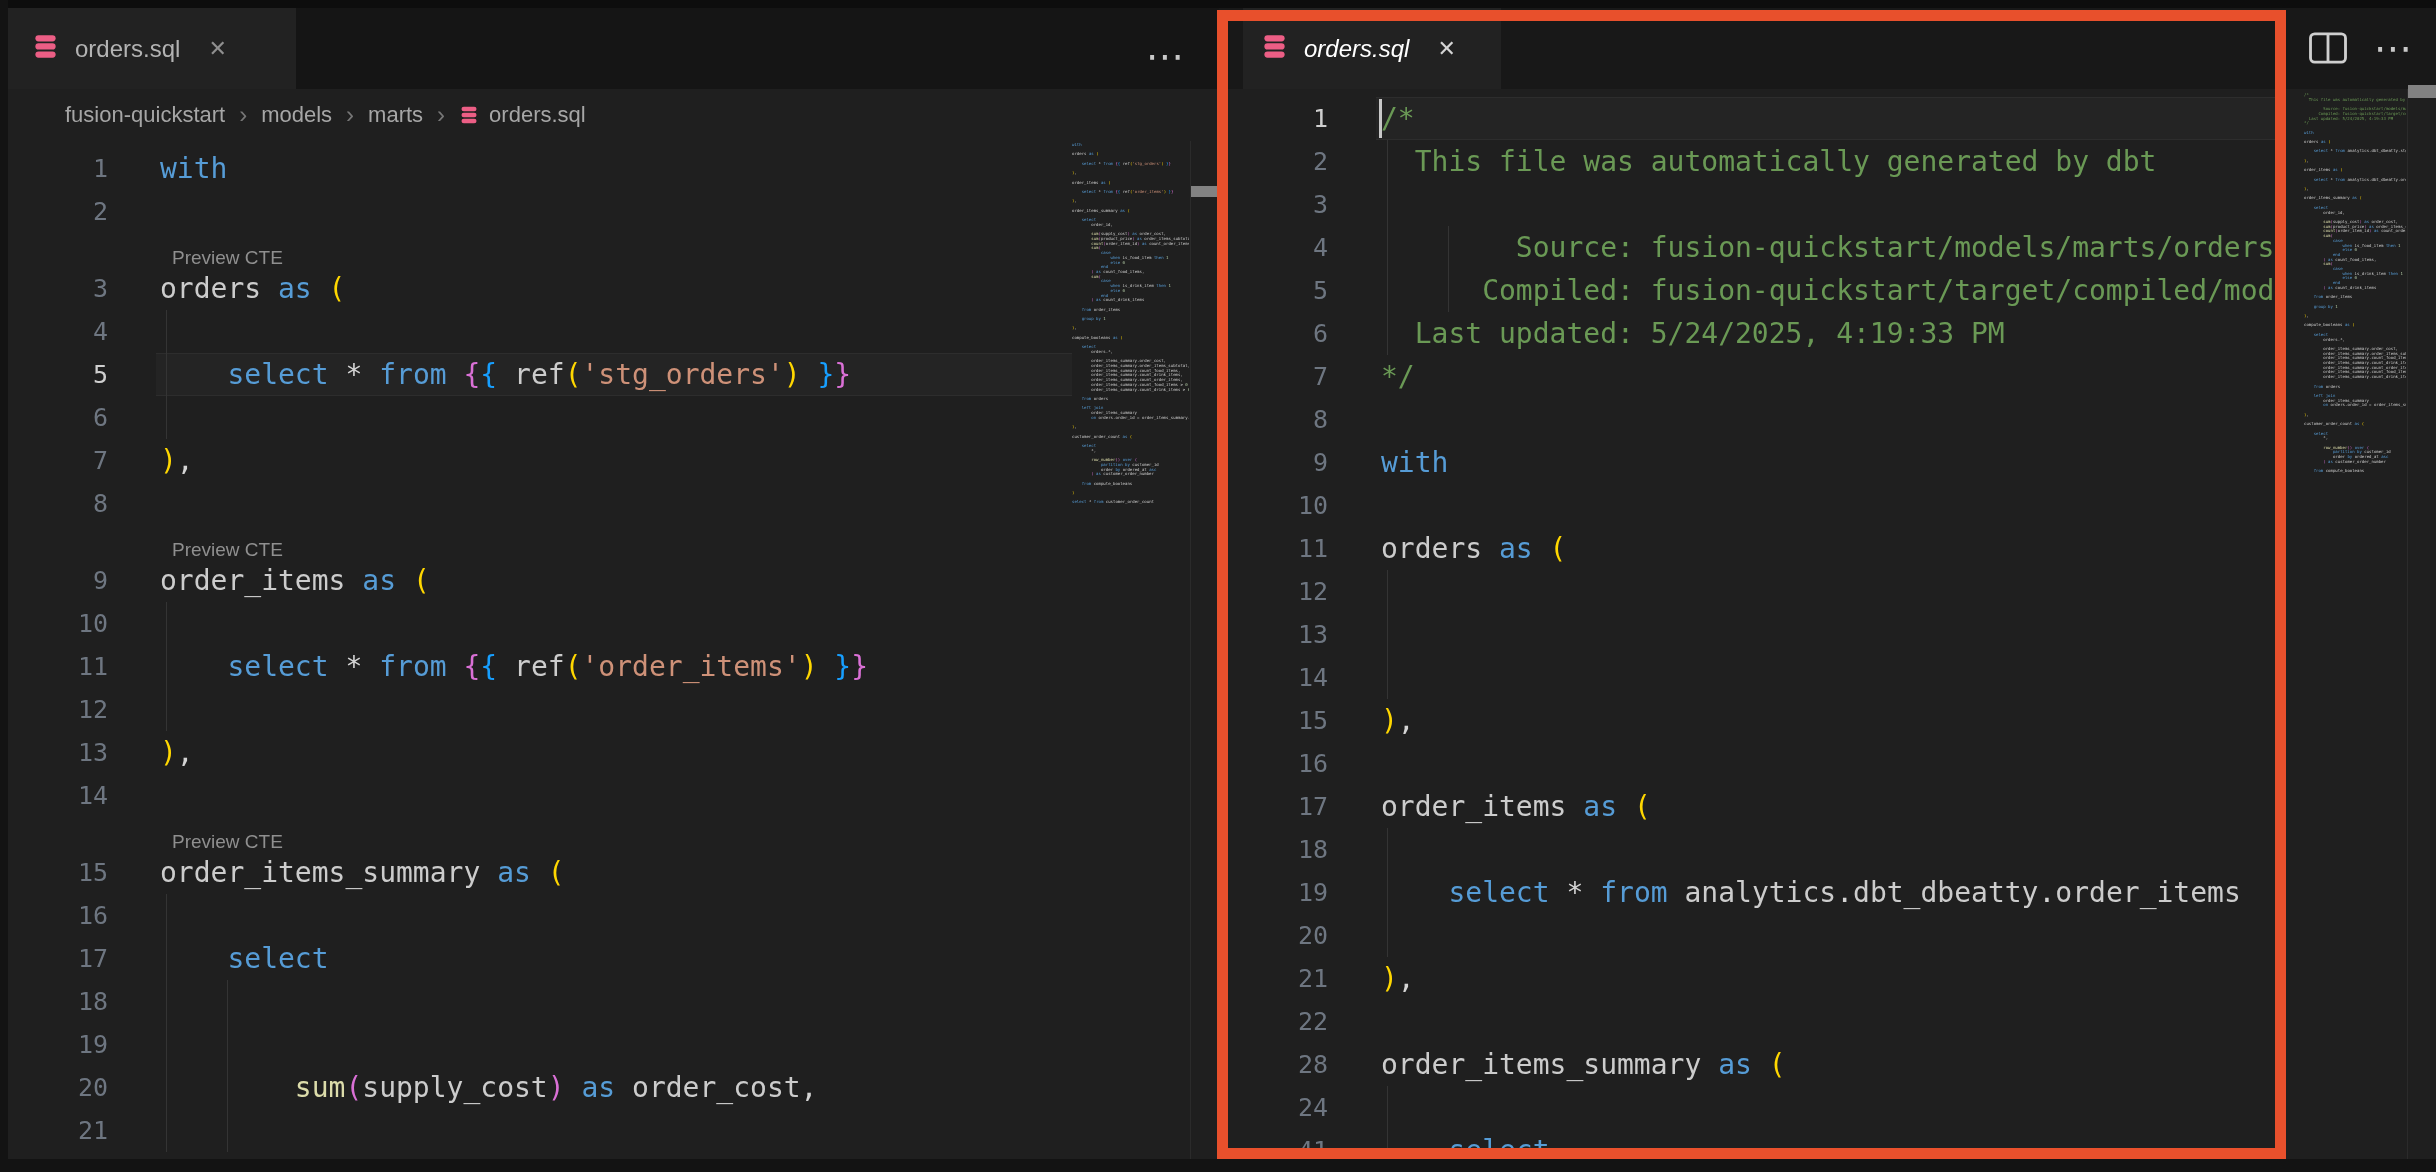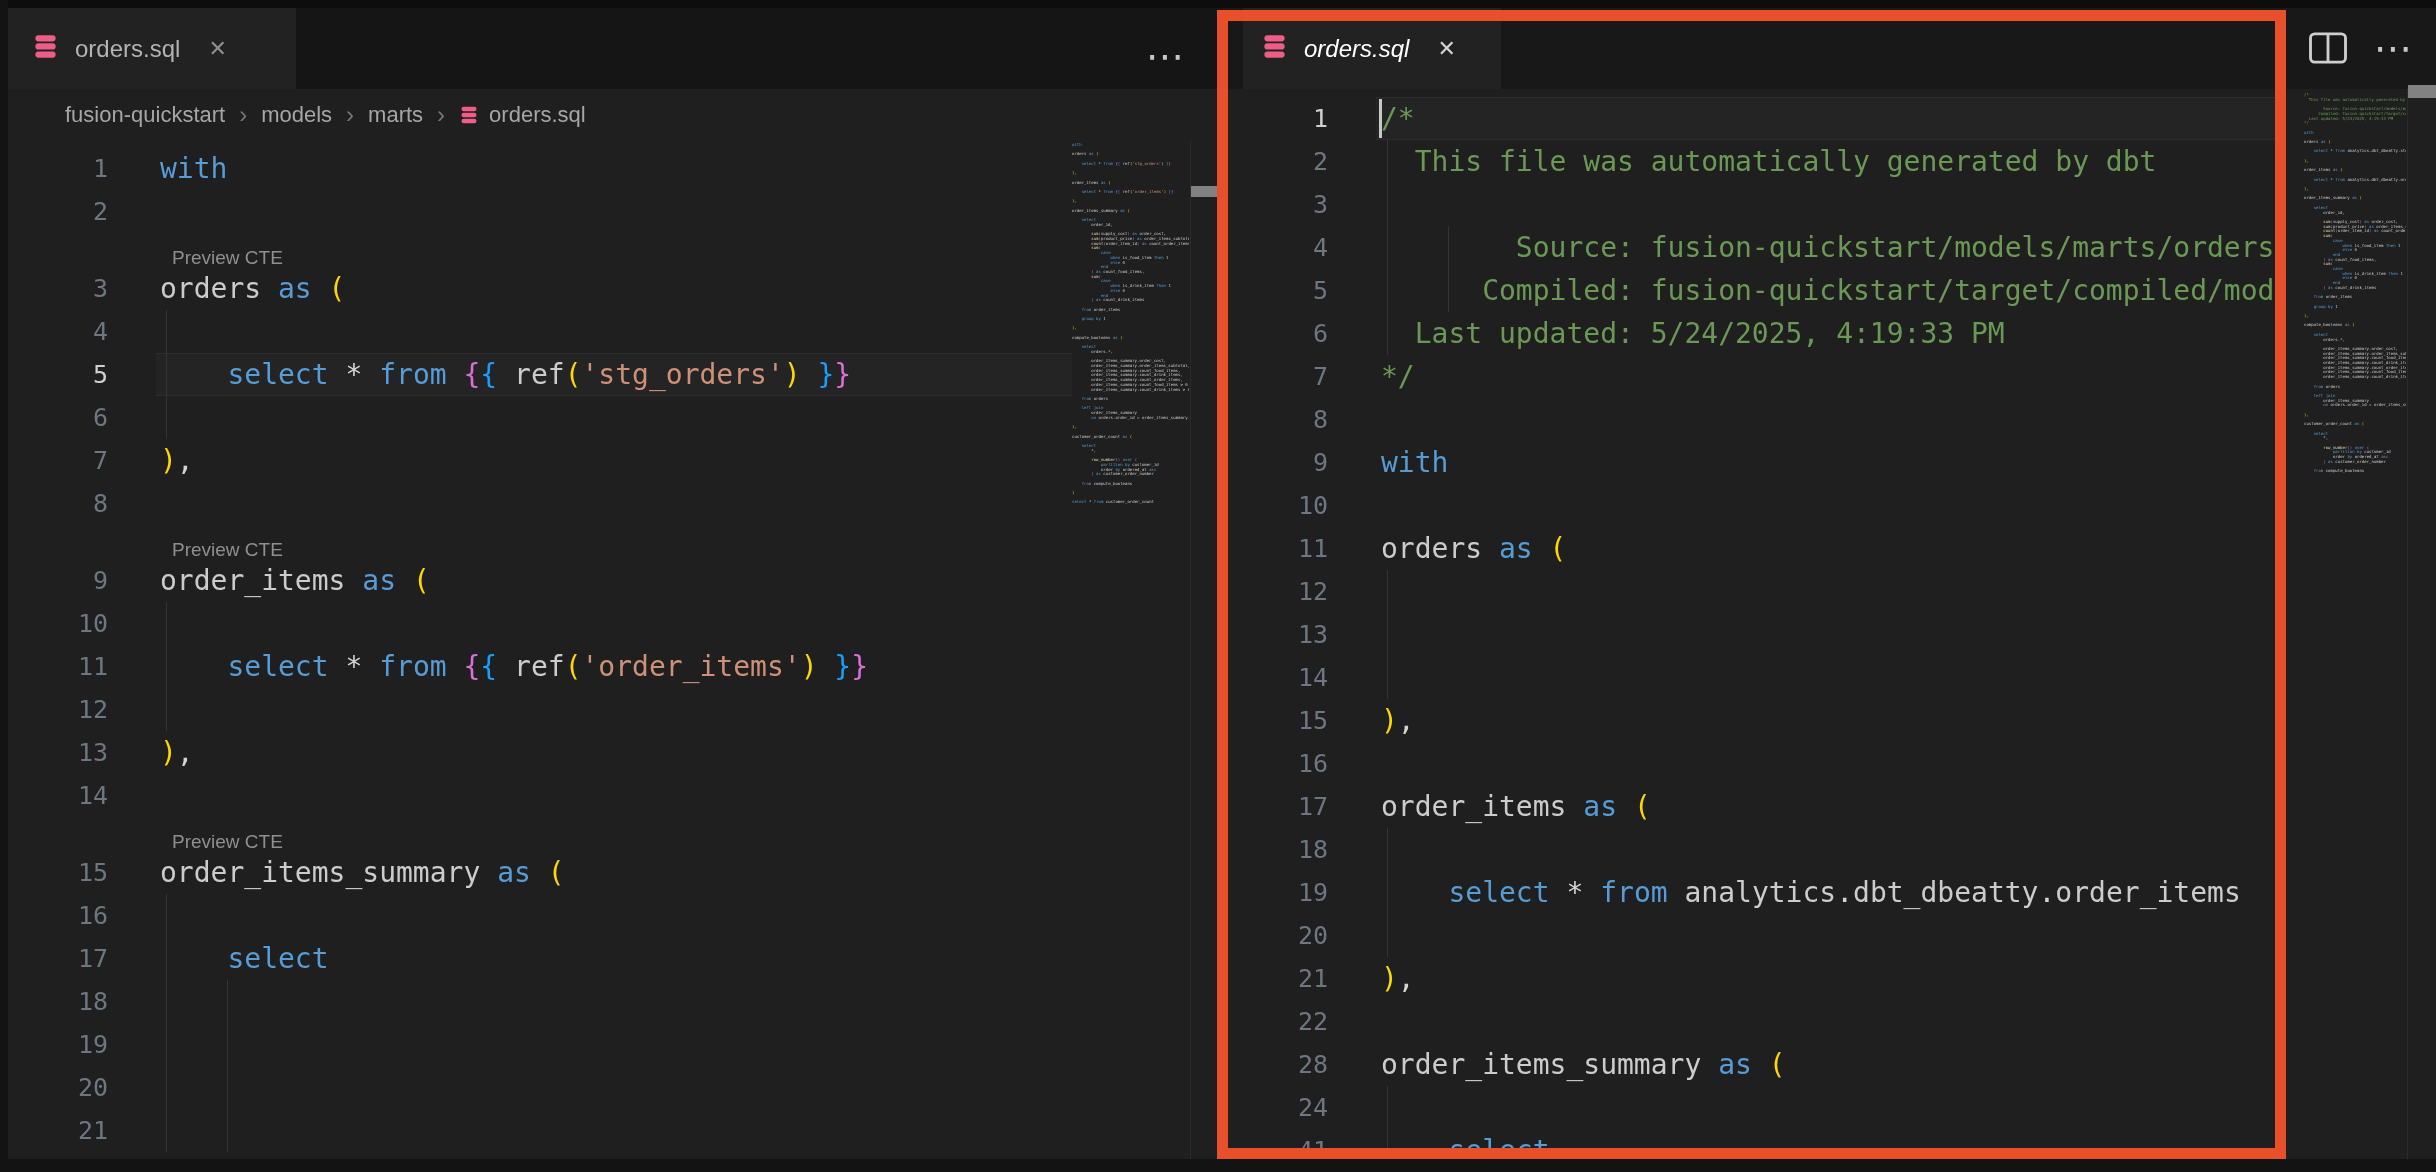--- a/index.html
+++ b/index.html
@@ -204,20 +204,21 @@
         <div class="crow">
           <i class="guide" style="left:158px"></i>
           <i class="guide" style="left:219px"></i>
           <span class="gut">19</span>
           <span class="code"></span>
         </div>
         <div class="crow">
           <i class="guide" style="left:158px"></i>
           <i class="guide" style="left:219px"></i>
           <span class="gut">20</span>
+          <span class="code">        <span style="color:#DCDCAA">sum</span><span style="color:#DA70D6">(</span><span style="color:#CCCCCC">supply_cost</span><span style="color:#DA70D6">)</span> <span style="color:#569CD6">as</span> <span style="color:#CCCCCC">order_cost</span><span style="color:#D4D4D4">,</span></span>
         </div>
         <div class="crow">
           <i class="guide" style="left:158px"></i>
           <i class="guide" style="left:219px"></i>
           <span class="gut">21</span>
         </div>
       </div>
   </div>
   <div class="abs minimap" id="minimap-left">
       <pre><span style="color:#569CD6">with</span>

